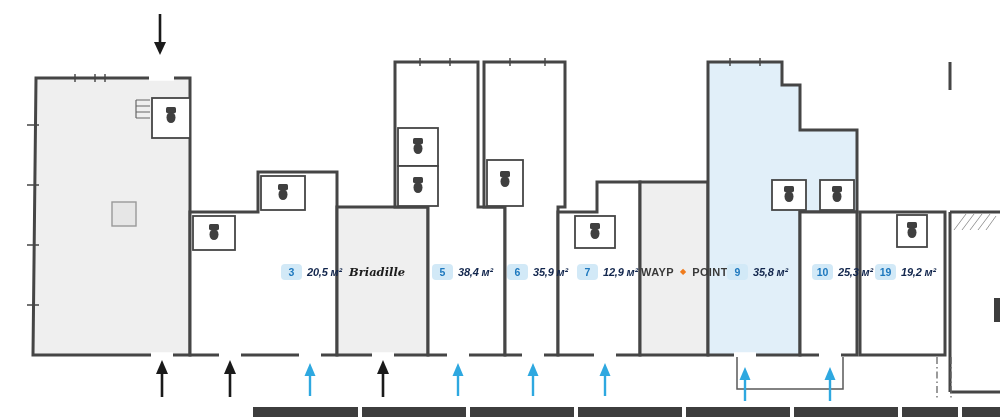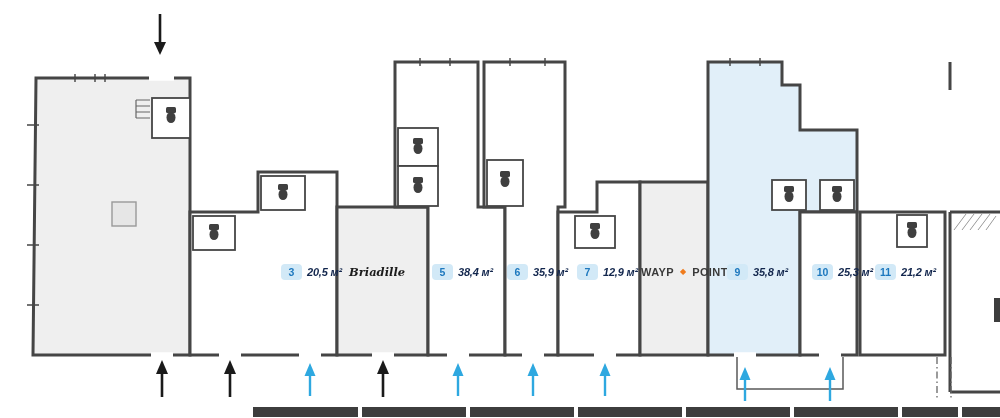--- a/index.html
+++ b/index.html
@@ -206,17 +206,17 @@
     <span class="badge">9</span>
     <span class="area">35,8 м²</span>
   </div>
 
   <div class="label" style="left:812px">
     <span class="badge">10</span>
     <span class="area">25,3 м²</span>
   </div>
 
   <div class="label" style="left:875px">
-    <span class="badge">11</span>
-    <span class="area">21,2 м²</span>
+    <span class="badge">19</span>
+    <span class="area">19,2 м²</span>
   </div>
 
 </div>
 
 </body></html>

